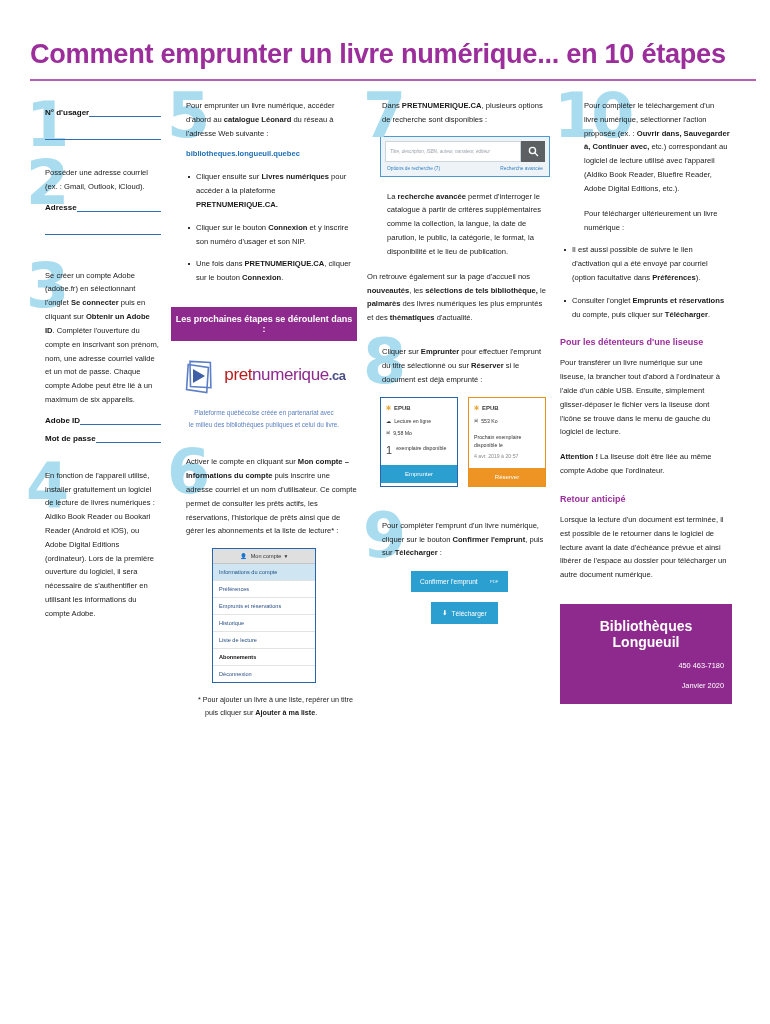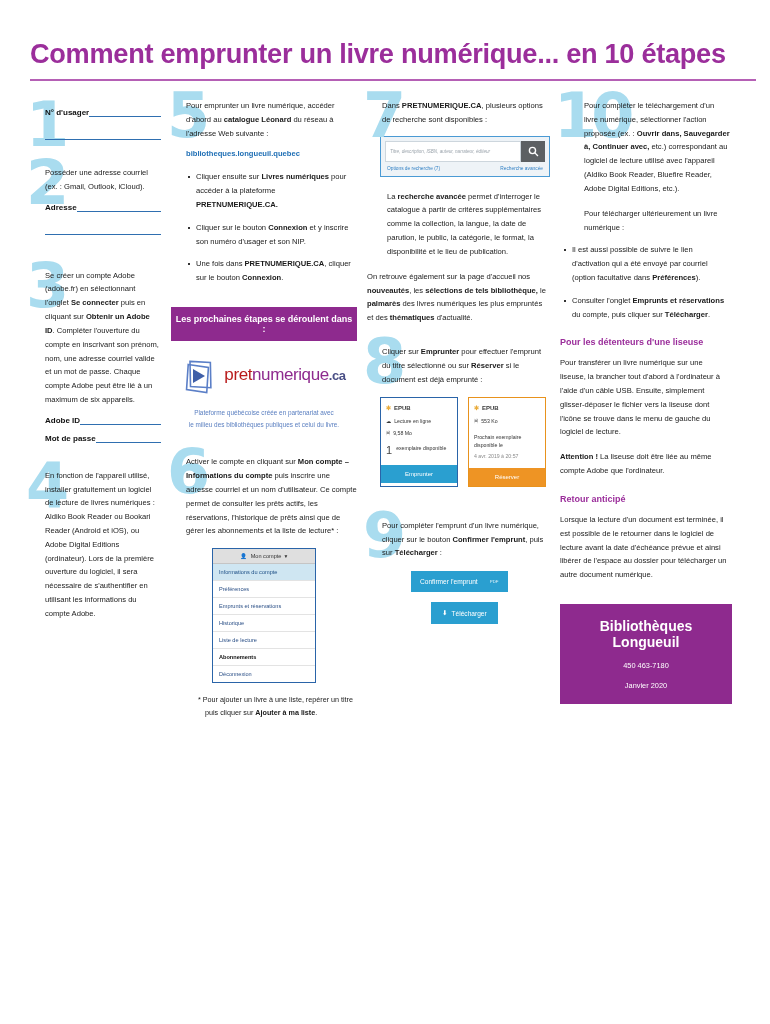--- a/index.html
+++ b/index.html
@@ -253,21 +253,21 @@
 
   .contact {
     background: #8e2a8e;
     color: #fff;
     text-align: center;
     padding: 14px 8px;
     margin-top: 22px;
     width: 172px;
   }
   .contact .cname { font-size: 14px; font-weight: bold; margin-bottom: 11px; }
-  .contact .cline { font-size: 7.4px; margin-bottom: 11px; }
+  .contact .cline { font-size: 7.4px; margin-bottom: 11px; text-align: right; }
   .contact .cline:last-child { margin-bottom: 0; }
 </style>
 </head>
 <body>
 
 <div class="page">
 
   <div class="header">
     <div class="title">Comment emprunter un livre numérique... en 10 étapes</div>
     <div class="title-rule"></div>

